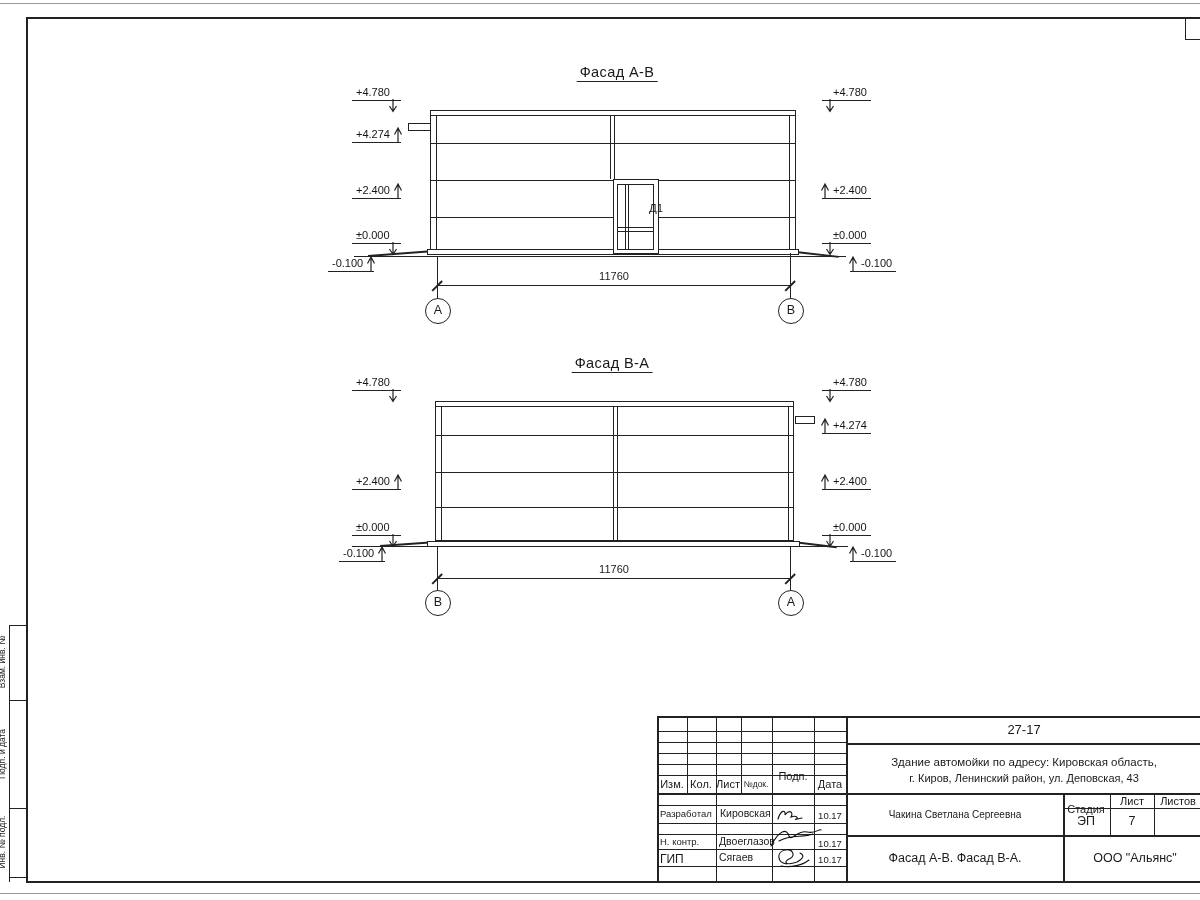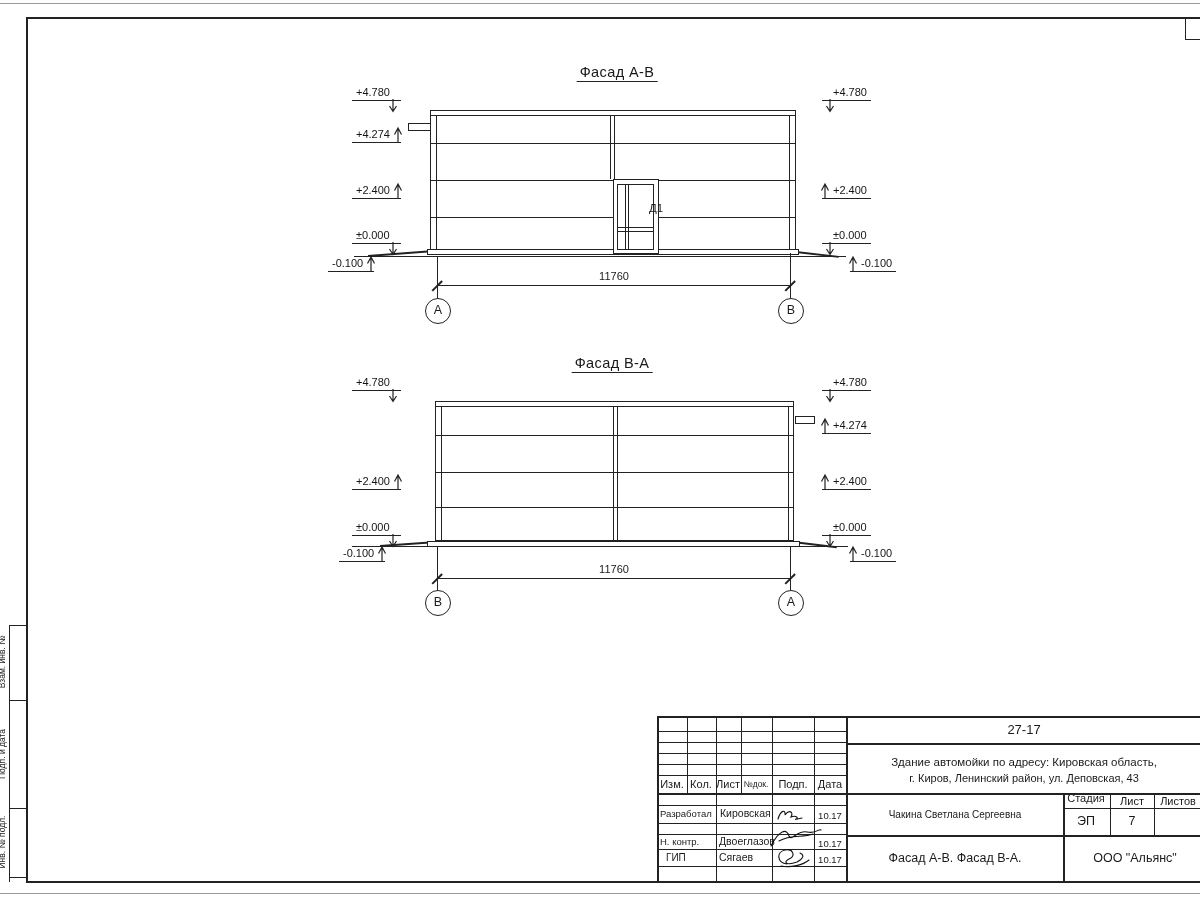--- a/index.html
+++ b/index.html
@@ -223,47 +223,47 @@
   <div class="h h2" style="left:189px;top:119px;width:356px"></div>
   <div class="v v2" style="left:406px;top:77px;height:89px"></div>
   <div class="v" style="left:453px;top:77px;height:42px"></div>
   <div class="v" style="left:497px;top:77px;height:42px"></div>
   <div class="h" style="left:406px;top:92px;width:139px"></div>
 
   <div class="ct" style="left:15px;top:68px">Изм.</div>
   <div class="ct" style="left:44px;top:68px">Кол.</div>
   <div class="ct" style="left:71px;top:68px">Лист</div>
   <div class="ct" style="left:99px;top:68px;font-size:8.5px">№док.</div>
-  <div class="ct" style="left:136px;top:68px">Подп.</div>
+  <div class="ct" style="left:136px;top:60px">Подп.</div>
   <div class="ct" style="left:173px;top:68px">Дата</div>
 
   <div class="lt" style="left:3px;top:92px;font-size:9.5px">Разработал</div>
   <div class="lt" style="left:63px;top:91px;font-size:10.5px">Кировская</div>
   <div class="ct" style="left:173px;top:99px;font-size:9.5px">10.17</div>
   <div class="lt" style="left:3px;top:120px;font-size:9.5px">Н. контр.</div>
   <div class="lt" style="left:62px;top:119px;font-size:10.5px">Двоеглазов</div>
   <div class="ct" style="left:173px;top:127px;font-size:9.5px">10.17</div>
-  <div class="lt" style="left:9px;top:136px;font-size:10px">ГИП</div>
+  <div class="lt" style="left:3px;top:136px;font-size:12px">ГИП</div>
   <div class="lt" style="left:62px;top:135px;font-size:10.5px">Сягаев</div>
   <div class="ct" style="left:173px;top:143px;font-size:9.5px">10.17</div>
 
   <svg class="sig" style="position:absolute;left:117px;top:90px" width="38" height="17" viewBox="0 0 38 17">
       <path d="M4 13 C7 3 12 4 11 9 C15 3 20 6 17 11 C22 9 26 12 21 13.5 L28 12"></path>
     </svg>
   <svg class="sig" style="position:absolute;left:110px;top:108px" width="56" height="26" viewBox="0 0 56 26">
       <path d="M4 22 C12 6 20 4 22 12 C24 18 30 6 40 8 S52 4 54 6 M12 17 C24 10 36 14 46 10"></path>
     </svg>
   <svg class="sig" style="position:absolute;left:116px;top:130px" width="44" height="22" viewBox="0 0 44 22">
       <path d="M14 18 C4 17 3 6 12 4 C20 2 23 10 16 13 C10 16 13 20 24 16 C30 13 32 9 27 7 M8 20 C18 22 30 19 36 14"></path>
     </svg>
 
   <div class="ct" style="left:367px;top:13px;font-size:13px">27-17</div>
   <div class="ct" style="left:367px;top:46px;font-size:11.5px">Здание автомойки по адресу: Кировская область,</div>
   <div class="ct" style="left:367px;top:62px;font-size:11px">г. Киров, Ленинский район, ул. Деповская, 43</div>
   <div class="ct" style="left:298px;top:98px;font-size:10px">Чакина Светлана Сергеевна</div>
-  <div class="ct" style="left:429px;top:82px">Стадия</div>
+  <div class="ct" style="left:429px;top:93px">Стадия</div>
   <div class="ct" style="left:475px;top:85px">Лист</div>
   <div class="ct" style="left:521px;top:85px">Листов</div>
   <div class="ct" style="left:429px;top:105px;font-size:12.5px">ЭП</div>
   <div class="ct" style="left:475px;top:105px;font-size:12.5px">7</div>
   <div class="ct" style="left:298px;top:142px;font-size:12.5px">Фасад А-В. Фасад В-А.</div>
   <div class="ct" style="left:478px;top:142px;font-size:12.5px">ООО "Альянс"</div>
 </div>
 
 </body></html>

